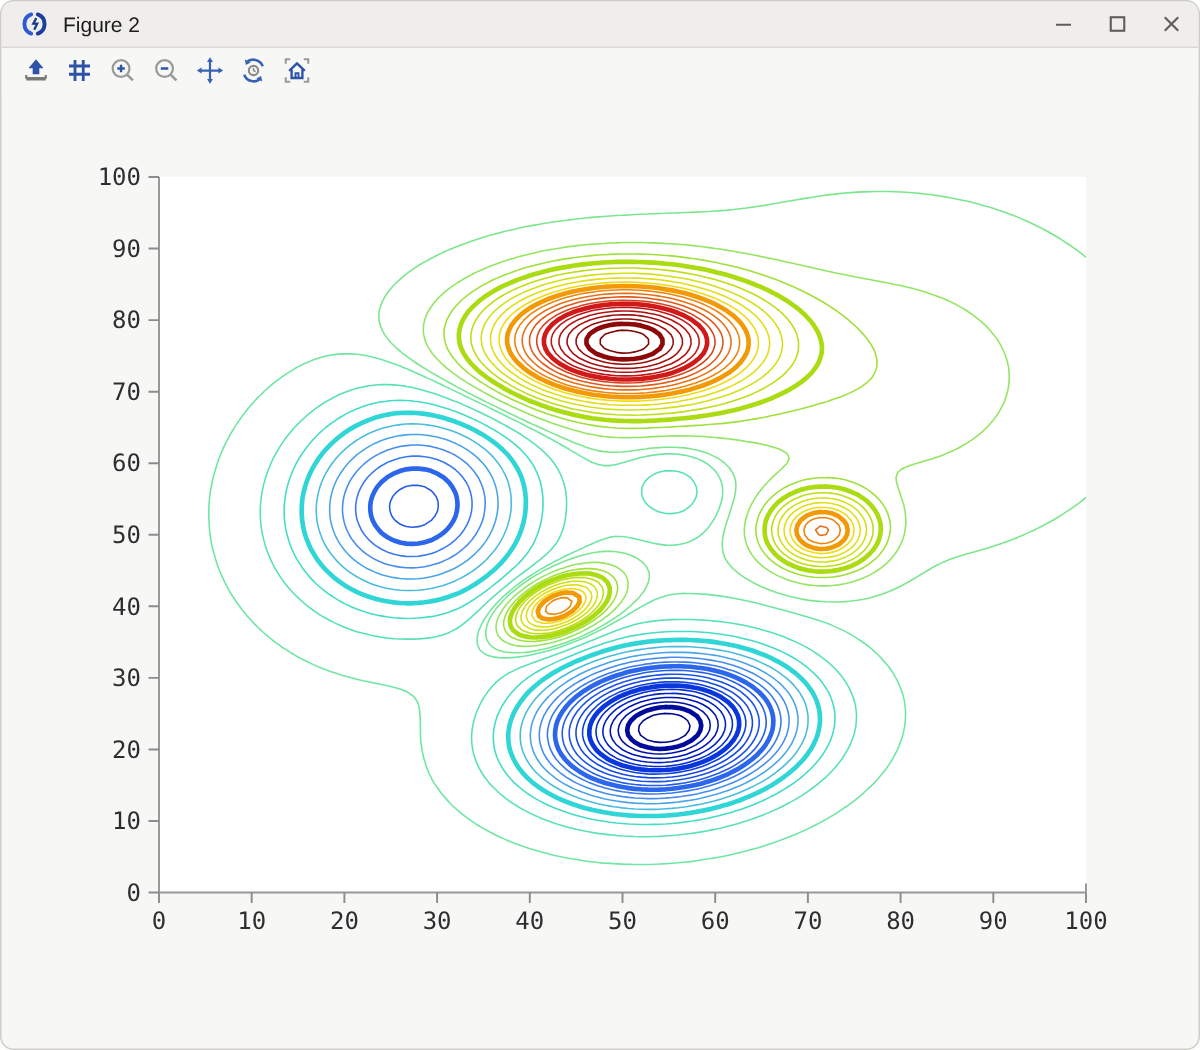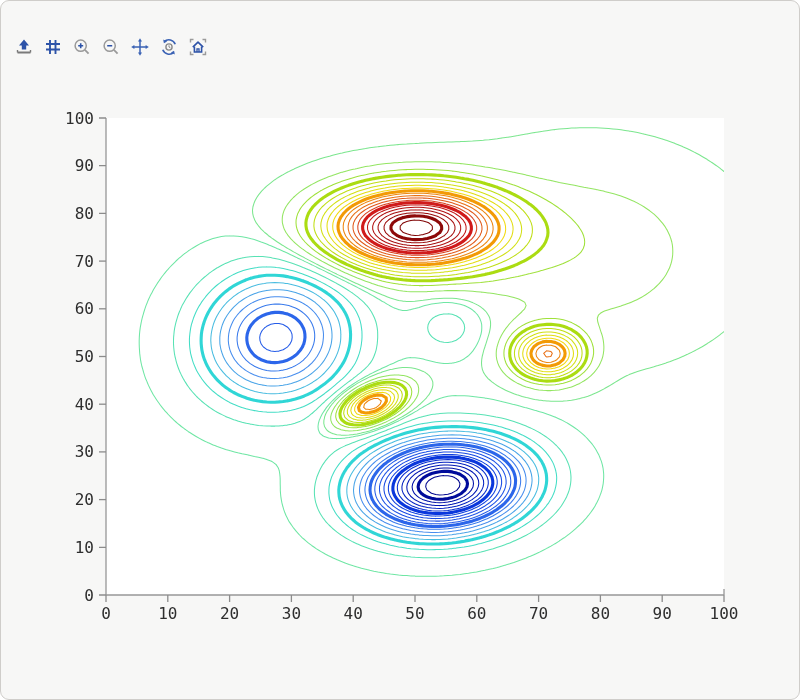--- a/index.html
+++ b/index.html
@@ -17,20 +17,46 @@
   .toolbtn{width:29px;height:26px;display:flex;align-items:center;justify-content:center;
     border-radius:3px;}
   #plot-wrap{position:absolute;left:0;top:60px;width:800px;height:640px;}
   svg text{font-family:"DejaVu Sans Mono","Liberation Mono",monospace;}
 </style>
 </head>
 <body>
 
 <div id="window">
 
+  <div id="titlebar">
+    <svg id="app-icon" viewBox="0 0 18 18">
+      <path d="M6.8 2.6 A6.8 6.8 0 0 0 6.8 15.4" fill="none" stroke="#2d5bd0" stroke-width="2.6" stroke-linecap="round"></path>
+      <path d="M11.2 2.6 A6.8 6.8 0 0 1 11.2 15.4" fill="none" stroke="#1b3f9e" stroke-width="2.6" stroke-linecap="round"></path>
+      <polyline points="10.2,5 8.2,8.8 10.8,8.8 8.8,12.8" fill="none" stroke="#173a8a" stroke-width="1.5"></polyline>
+    </svg>
+    <span id="window-title">Figure 2</span>
+    <div id="win-controls">
+      <div class="winbtn">
+        <svg width="14" height="14" viewBox="0 0 14 14">
+          <line x1="2" y1="7.5" x2="12" y2="7.5" stroke="#5c5c5c" stroke-width="1.4"></line>
+          </svg>
+      </div>
+      <div class="winbtn">
+        <svg width="14" height="14" viewBox="0 0 14 14">
+          <rect x="2.5" y="2.5" width="9" height="9" fill="none" stroke="#5c5c5c" stroke-width="1.4"></rect>
+          </svg>
+      </div>
+      <div class="winbtn">
+        <svg width="14" height="14" viewBox="0 0 14 14">
+          <line x1="2.5" y1="2.5" x2="11.5" y2="11.5" stroke="#5c5c5c" stroke-width="1.4"></line>
+          <line x1="11.5" y1="2.5" x2="2.5" y2="11.5" stroke="#5c5c5c" stroke-width="1.4"></line>
+          </svg>
+      </div>
+    </div>
+  </div>
 
   <div id="toolbar">
     <div class="toolbtn">
       <svg width="20" height="20" viewBox="0 0 20 20">
         <polygon points="10,2.5 15,8.5 12.2,8.5 12.2,12.5 7.8,12.5 7.8,8.5 5,8.5" fill="#2d53a8"></polygon>
         <path d="M3.5 15.5 h13" stroke="#7a7a7a" stroke-width="2.2"></path>
         <path d="M3.5 13 v2.5 M16.5 13 v2.5" stroke="#7a7a7a" stroke-width="1.4"></path>
       </svg>
     </div>
     <div class="toolbtn">

